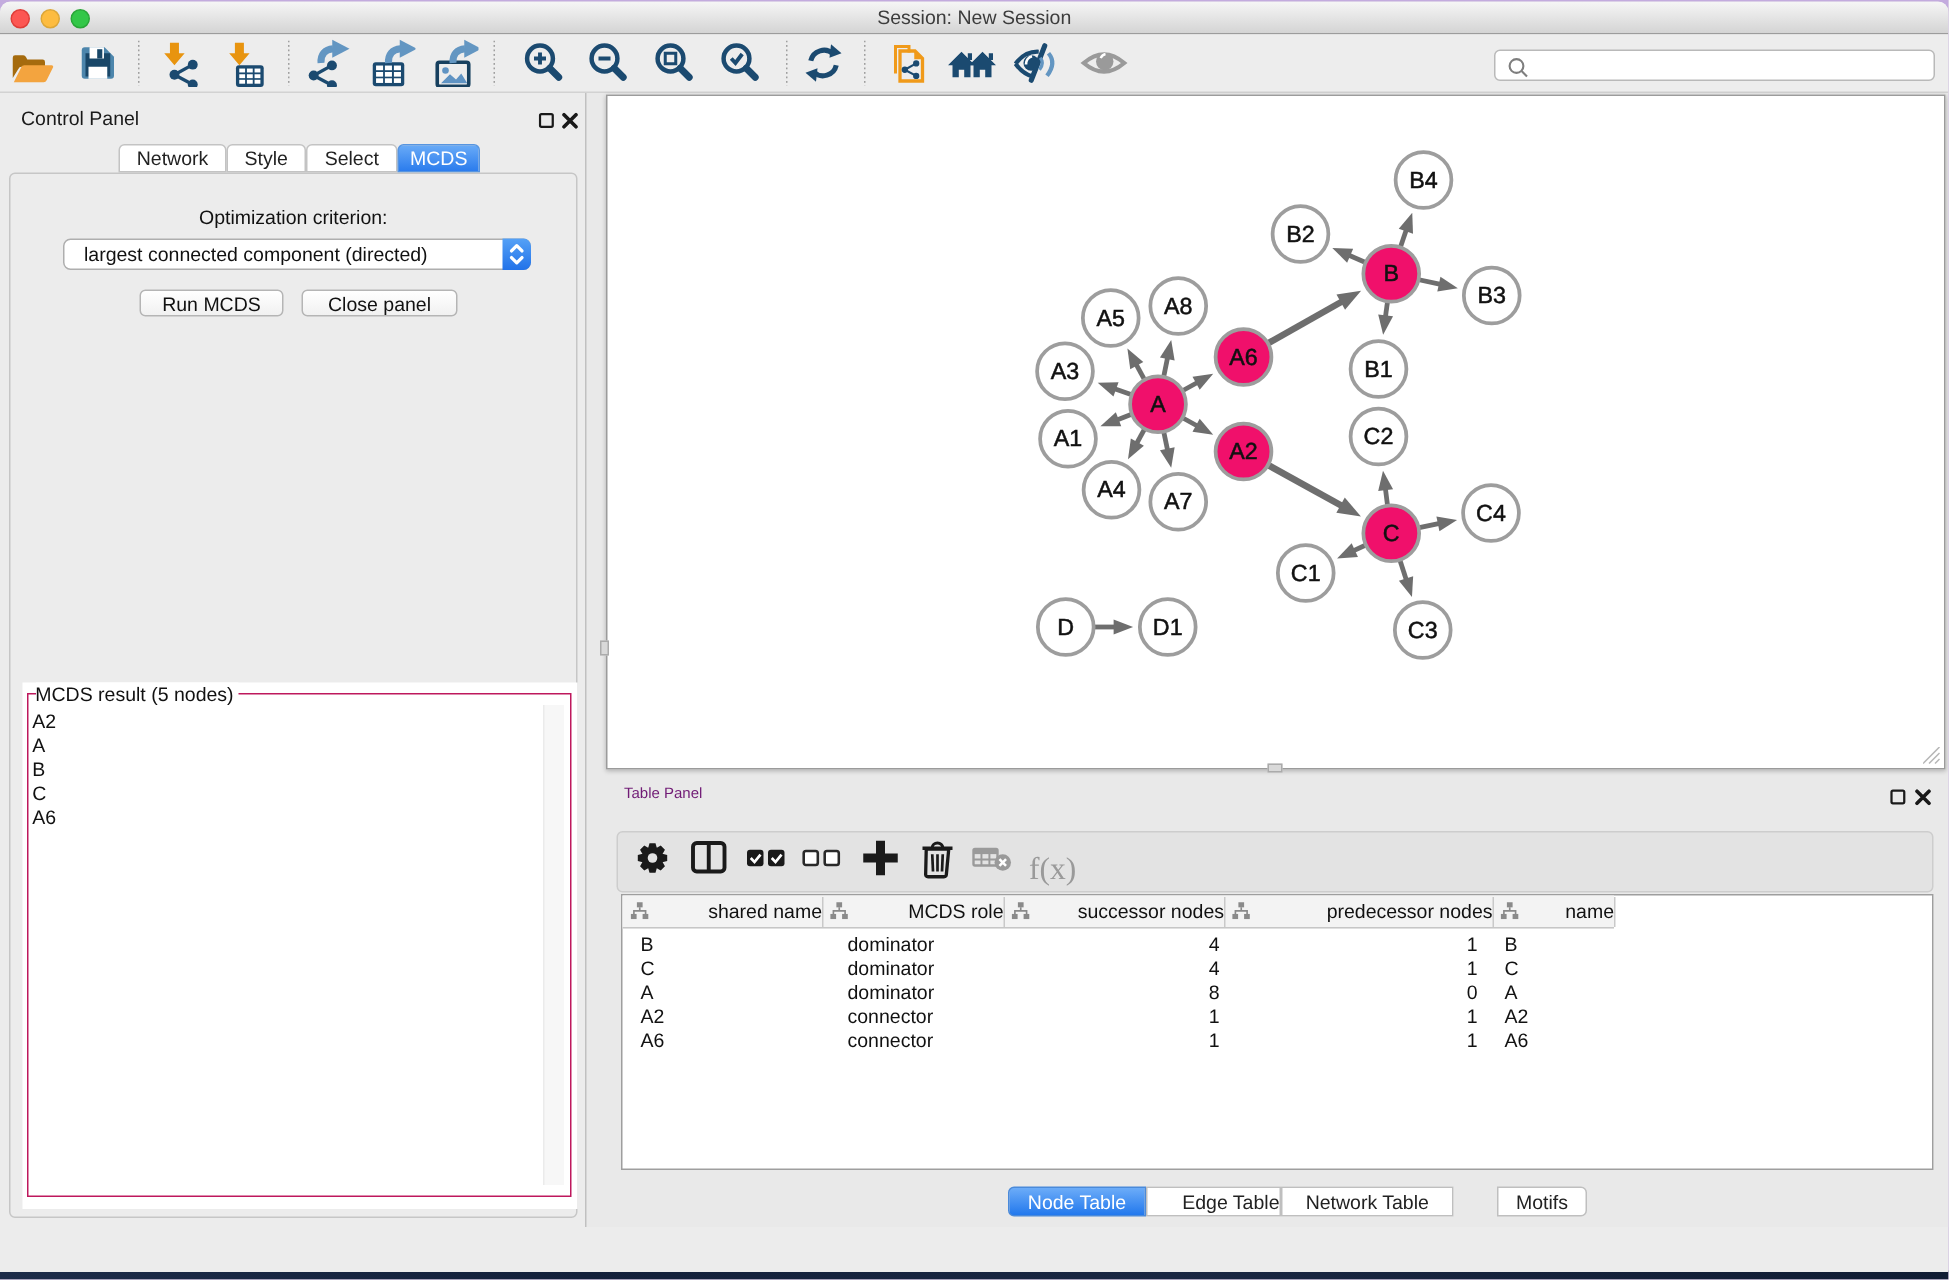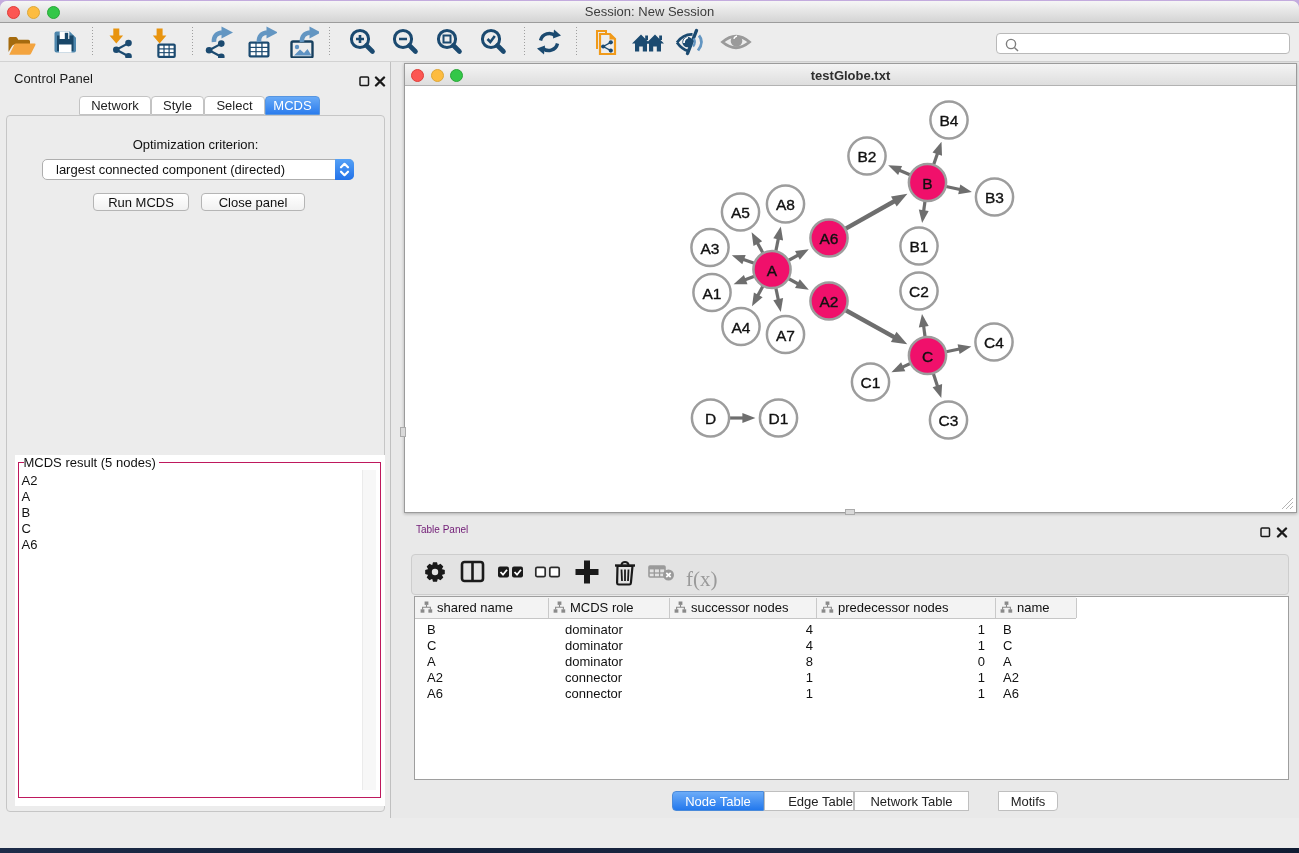--- a/index.html
+++ b/index.html
@@ -40,21 +40,21 @@
 #nettitle .t3{left:45px;background:#33c748;border:1px solid #2aa638}
 #nettitle .ntt{position:absolute;top:3.5px;left:0;width:100%;text-align:center;font-size:13px;color:#2e2e2e;font-weight:bold}
 #tpanel{position:absolute;left:392px;top:451px;width:907px;height:305px}
 #tpanel .ptitle{position:absolute;left:24px;top:11px;font-size:10px;color:#701a75}
 #tbar{position:absolute;left:19px;top:41px;width:878px;height:41px;background:#e3e3e3;border:1px solid #cdcdcd;border-radius:4px}
 .bi{position:absolute}
 .hi{position:absolute}
 #fx{position:absolute;left:686px;top:505px;font-family:"Liberation Serif",serif;font-size:21px;color:#9a9a9a}
 #ttable{position:absolute;left:22px;top:83px;width:875px;height:184px;background:#fff;border:1px solid #9e9e9e}
 #thead{position:absolute;left:0;top:0;width:661px;height:22px;background:#f3f3f3;border-bottom:1px solid #c6c6c6;font-size:13px;color:#111}
-#thead .col{position:absolute;top:3px;text-align:left}
+#thead .col{position:absolute;top:3px;text-align:right}
 #thead .div{position:absolute;top:1px;height:20px;width:1px;background:#c9c9c9}
 .trow{position:absolute;font-size:13px;color:#111}
 .num{position:absolute;text-align:right;font-size:13px;color:#111}
 #btabs{position:absolute;left:672px;top:729px;height:20px;font-size:13px}
 .btab{position:absolute;top:0;height:20px;line-height:19px;text-align:center;background:#fff;border:1px solid #bfbfbf;color:#222}
 .btab.sel{background:linear-gradient(#6cacf8,#2278ed);color:#fff;border-color:#4a8ada}
 #statusbar{position:absolute;left:0;top:817px;width:1299px;height:29px;background:#ececec;border-top:1px solid #cbcbcb}
 #lbtn{position:absolute;left:9px;top:6px;width:28px;height:20px;background:#fdfdfd;border:1px solid #ababab;border-radius:2px}
 #membtn{position:absolute;left:1214px;top:4px;width:74px;height:23px;background:#fbfbfb;border:1px solid #9f9f9f;font-size:12px;color:#111;line-height:21px}
 #membtn .dot{position:absolute;left:8px;top:5.5px;width:12px;height:12px;border-radius:50%;background:#1d9e37}
@@ -241,26 +241,20 @@
    <div class="btn" style="left:201px;width:104px">Close panel</div>
    <div id="whitebox">
      <div id="fieldset">
             <div class="legend">MCDS result (5 nodes)</div>
        <div id="mlist">A2<br>A<br>B<br>C<br>A6</div>
        <div id="lscroll"></div>
      </div>
    </div>
   </div>
   <div id="netwin">
-   <div id="nettitle">
-          <div class="tl t1"></div>
-          <div class="tl t2"></div>
-          <div class="tl t3"></div>
-          <div class="ntt">testGlobe.txt</div>
-        </div>
    <svg id="graph" style="position:absolute;left:0;top:22px" width="891" height="426" viewBox="0 0 891 426" font-family="Liberation Sans,sans-serif">
    <line x1="359.0" y1="168.9" x2="351.9" y2="155.9" stroke="#6e6e6e" stroke-width="3.2"></line>
           <polygon points="346.6,146.3 357.2,155.3 348.5,160.1" fill="#6e6e6e"></polygon>
 <line x1="370.4" y1="167.2" x2="373.6" y2="151.4" stroke="#6e6e6e" stroke-width="3.2"></line>
           <polygon points="375.8,140.6 378.1,154.4 368.3,152.3" fill="#6e6e6e"></polygon>
 <line x1="351.4" y1="177.9" x2="337.1" y2="172.9" stroke="#6e6e6e" stroke-width="3.2"></line>
           <polygon points="326.8,169.2 340.7,168.9 337.3,178.3" fill="#6e6e6e"></polygon>
 <line x1="351.5" y1="189.4" x2="338.8" y2="194.3" stroke="#6e6e6e" stroke-width="3.2"></line>
           <polygon points="328.6,198.2 338.9,188.9 342.5,198.2" fill="#6e6e6e"></polygon>
 <line x1="359.1" y1="198.1" x2="352.3" y2="210.5" stroke="#6e6e6e" stroke-width="3.2"></line>

